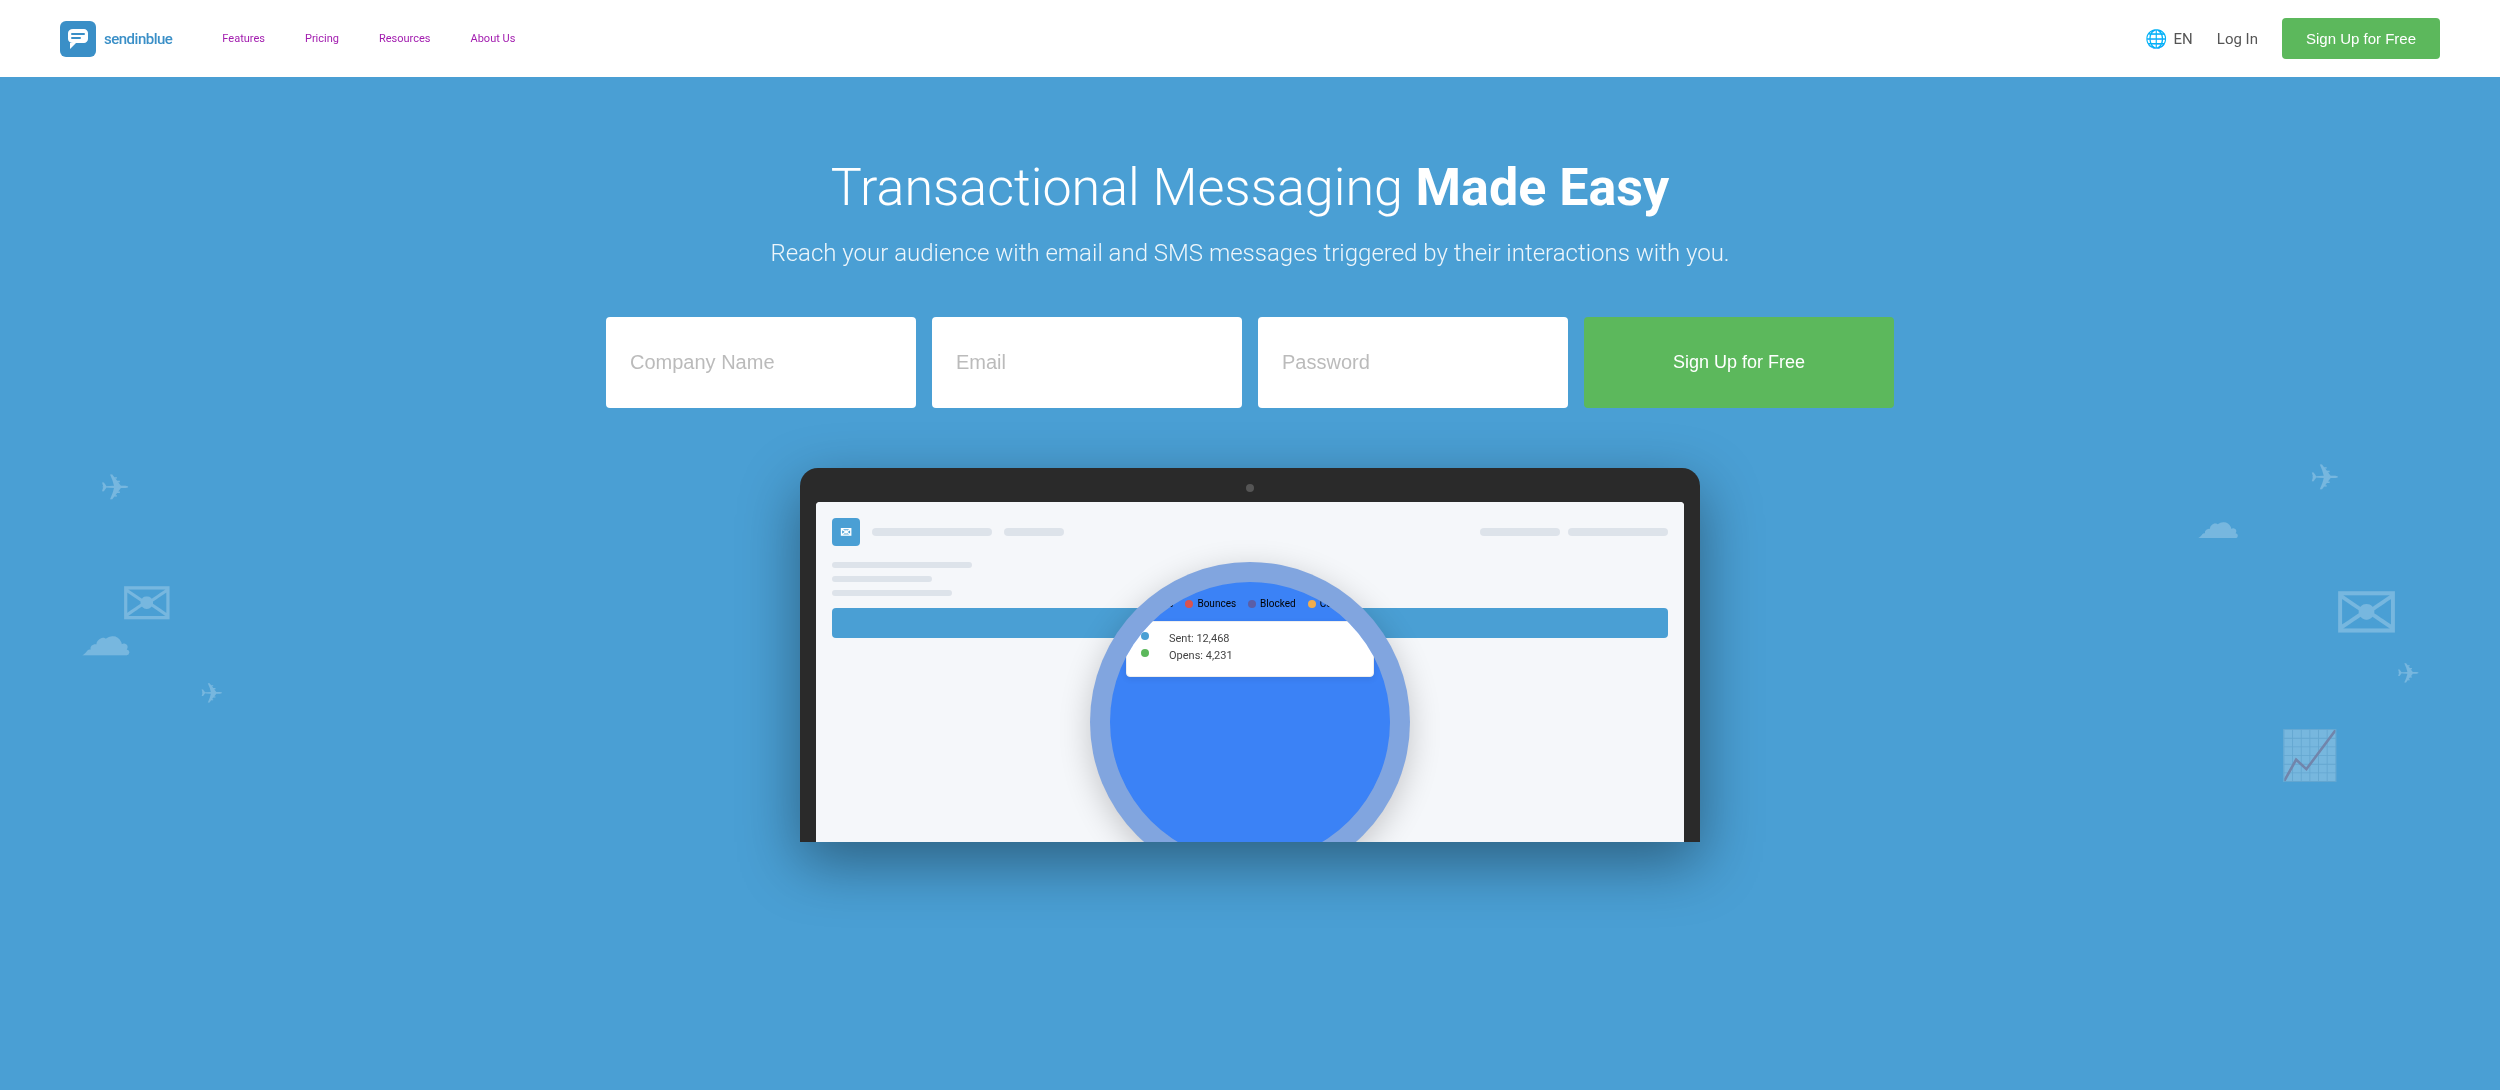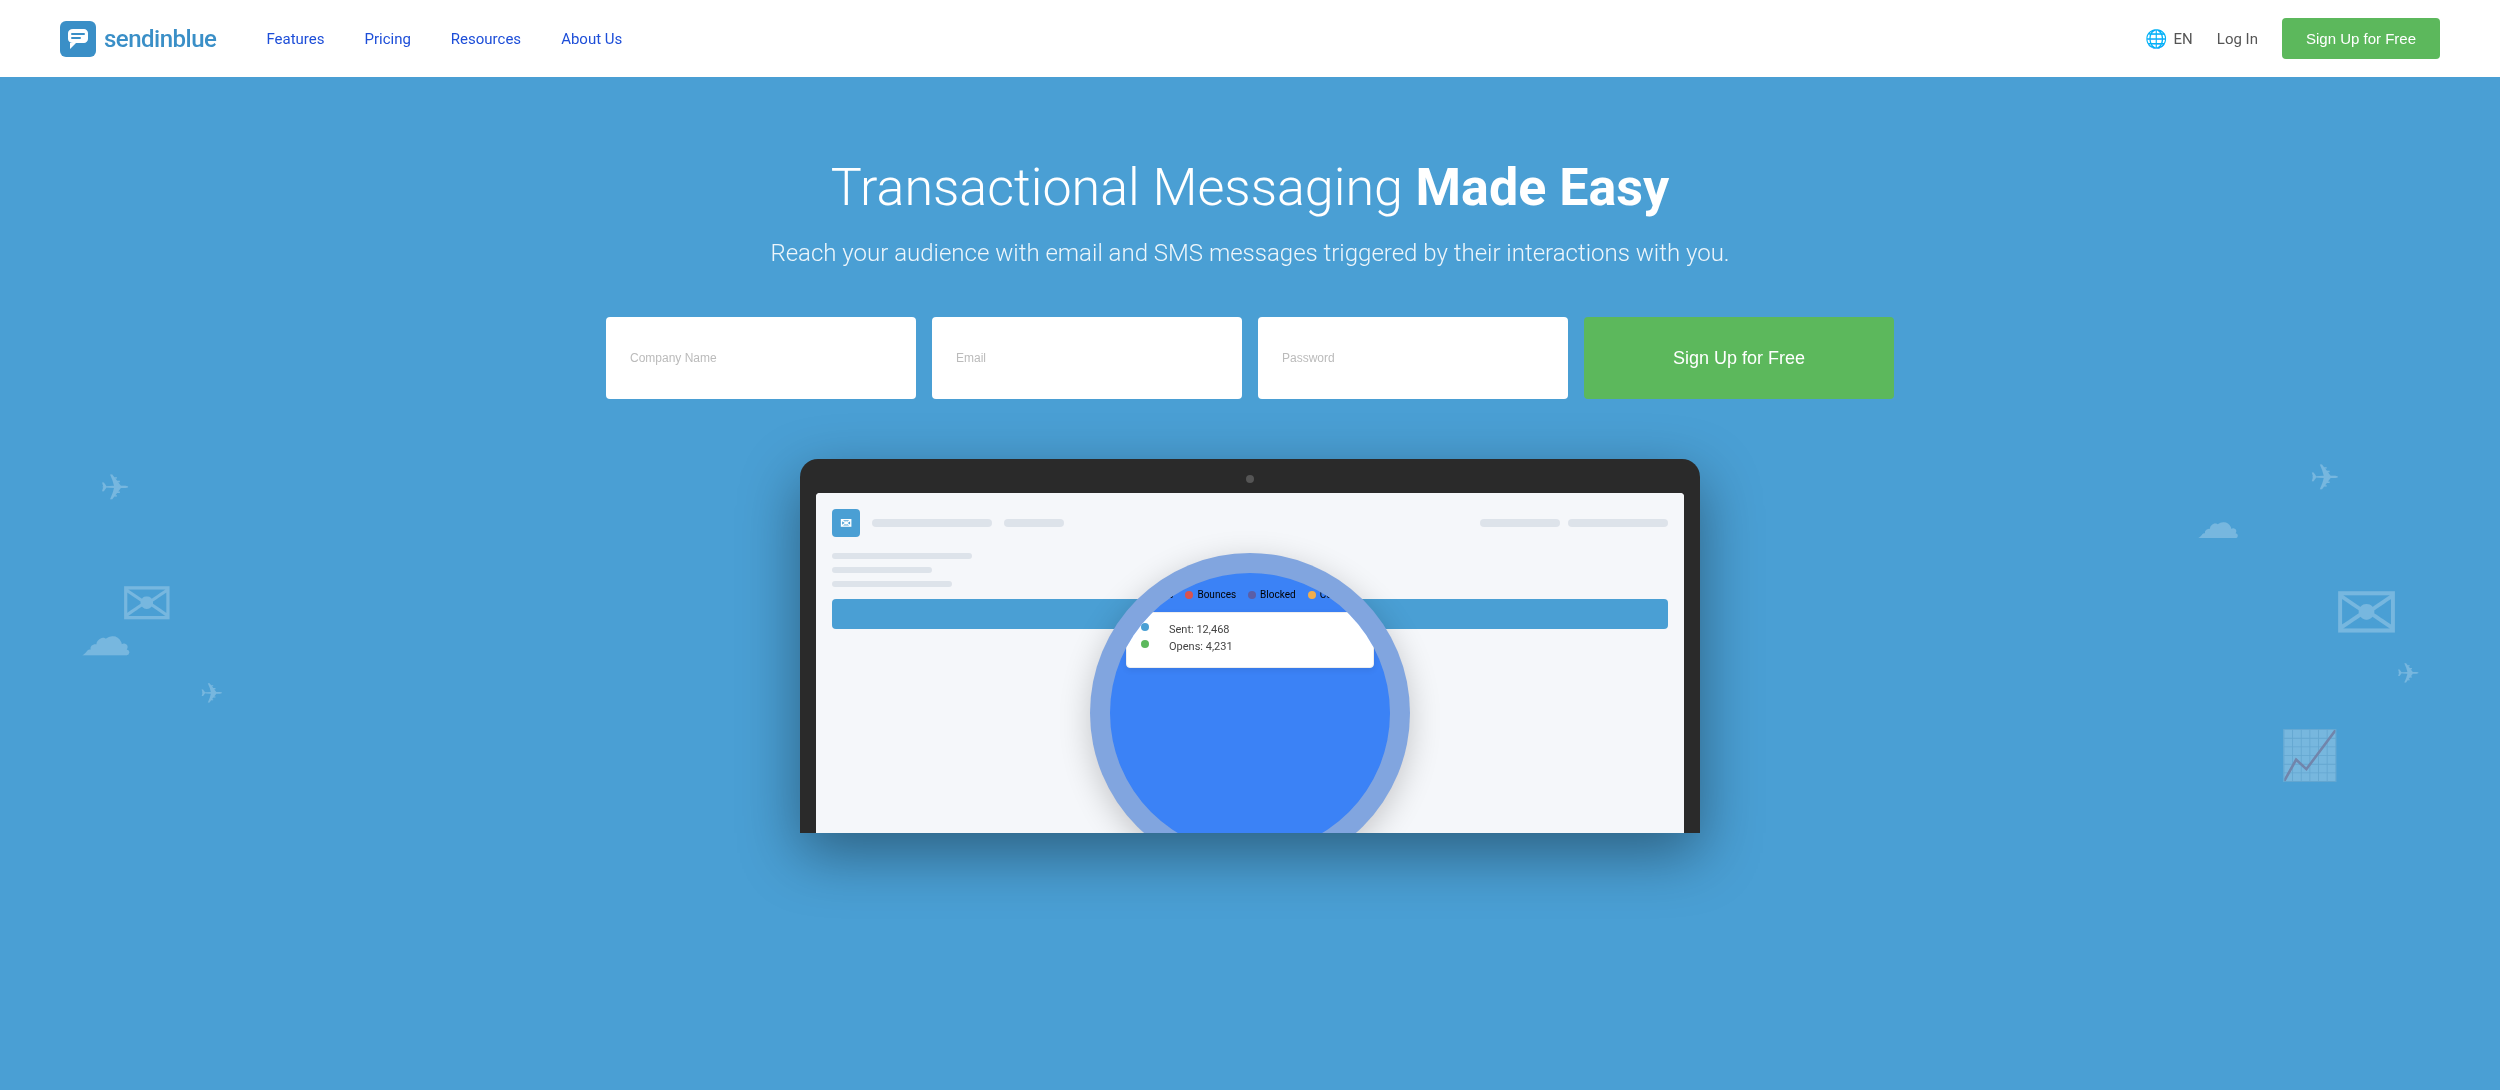--- a/index.html
+++ b/index.html
@@ -22,33 +22,33 @@
       display: flex;
       align-items: center;
       gap: 8px;
       margin-right: 50px;
     }
     .logo-icon {
       width: 36px;
       height: 36px;
     }
     .logo-text {
-      font-size: 24px;
+      font-size: 15px;
       color: #3a8fc7;
       font-weight: 500;
       letter-spacing: -0.5px;
     }
     .nav-links {
       display: flex;
       gap: 40px;
       flex: 1;
     }
     .nav-link {
-      color: #1d4ed8;
-      font-size: 15px;
+      color: #a21caf;
+      font-size: 11px;
       cursor: pointer;
       text-decoration: none;
     }
     .nav-right {
       display: flex;
       align-items: center;
       gap: 24px;
     }
     .lang-selector {
       display: flex;
@@ -119,21 +119,21 @@
       justify-content: center;
       gap: 16px;
       margin-bottom: 60px;
       flex-wrap: wrap;
     }
     .form-input {
       background: white;
       border: none;
       border-radius: 4px;
       padding: 34px 24px;
-      font-size: 12px;
+      font-size: 20px;
       color: #aaa;
       width: 310px;
       outline: none;
     }
     .form-input::placeholder { color: #bbb; }
     .signup-btn-hero {
       background: #5cb85c;
       color: white;
       border: none;
       border-radius: 4px;

